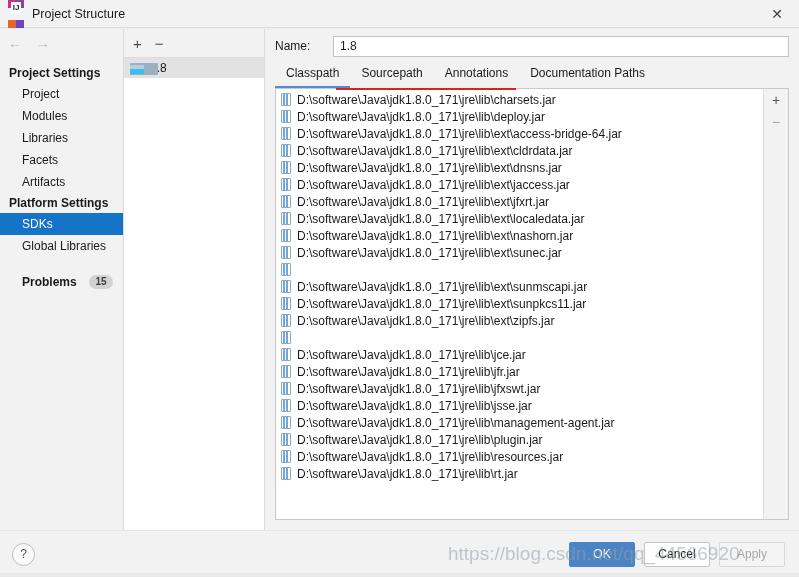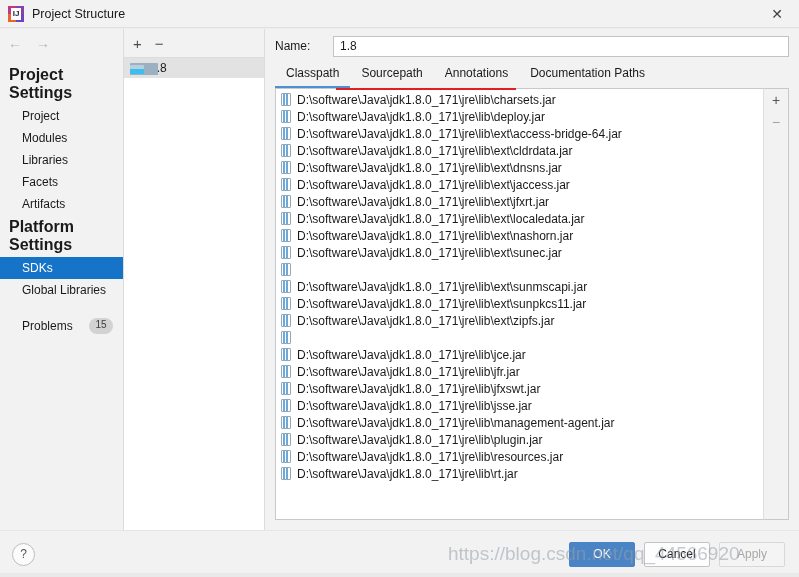--- a/index.html
+++ b/index.html
@@ -32,21 +32,21 @@
     min-height: 27px;
     background: #f2f2f2;
     display: flex;
     align-items: center;
     padding-left: 8px;
     border-bottom: 1px solid #e0e0e0;
     position: relative;
   }
   .app-icon {
     width: 16px;
-    height: 16px;
+    height: 28px;
     position: relative;
     flex: 0 0 auto;
     margin-right: 8px;
   }
   .app-icon .q1 { position:absolute; left:0; top:0; width:8px; height:8px; background:#c0387f; }
   .app-icon .q2 { position:absolute; right:0; top:0; width:8px; height:8px; background:#8b3fa8; }
   .app-icon .q3 { position:absolute; left:0; bottom:0; width:8px; height:8px; background:#e8642a; }
   .app-icon .q4 { position:absolute; right:0; bottom:0; width:8px; height:8px; background:#6d43c0; }
   .app-icon .inner {
     position:absolute; left:3px; top:2px; width:10px; height:12px;
@@ -99,38 +99,40 @@
     gap: 14px;
     color: #b6b6b6;
     font-size: 14px;
   }
   .nav-arrow { cursor: default; line-height: 1; }
   .sidebar-list {
     padding-top: 6px;
   }
   .group-title {
     font-weight: bold;
-    font-size: 16px;
+    font-size: 12px;
     padding: 3px 0 3px 9px;
     color: #1a1a1a;
   }
   .nav-item {
     font-size: 12px;
     padding: 3px 0 3px 22px;
     color: #1a1a1a;
     cursor: default;
     line-height: 16px;
   }
   .nav-item.selected {
     background: #1573c8;
     color: #ffffff;
   }
   .nav-item.with-badge {
     display: flex;
+    align-items: center;
     padding-right: 10px;
+    font-weight: bold;
   }
   .nav-item.with-badge .label { flex: 1 1 auto; }
   .badge {
     background: #d2d2d2;
     color: #3c3c3c;
     border-radius: 9px;
     font-size: 10px;
     padding: 1px 6px;
     min-width: 12px;
     text-align: center;

